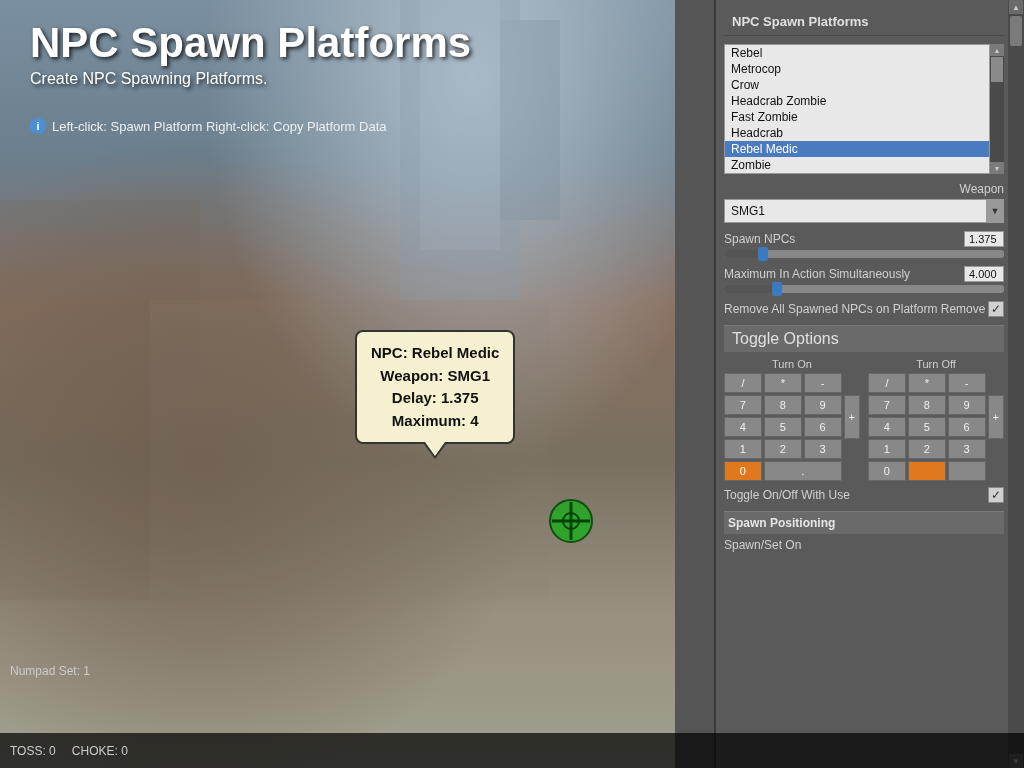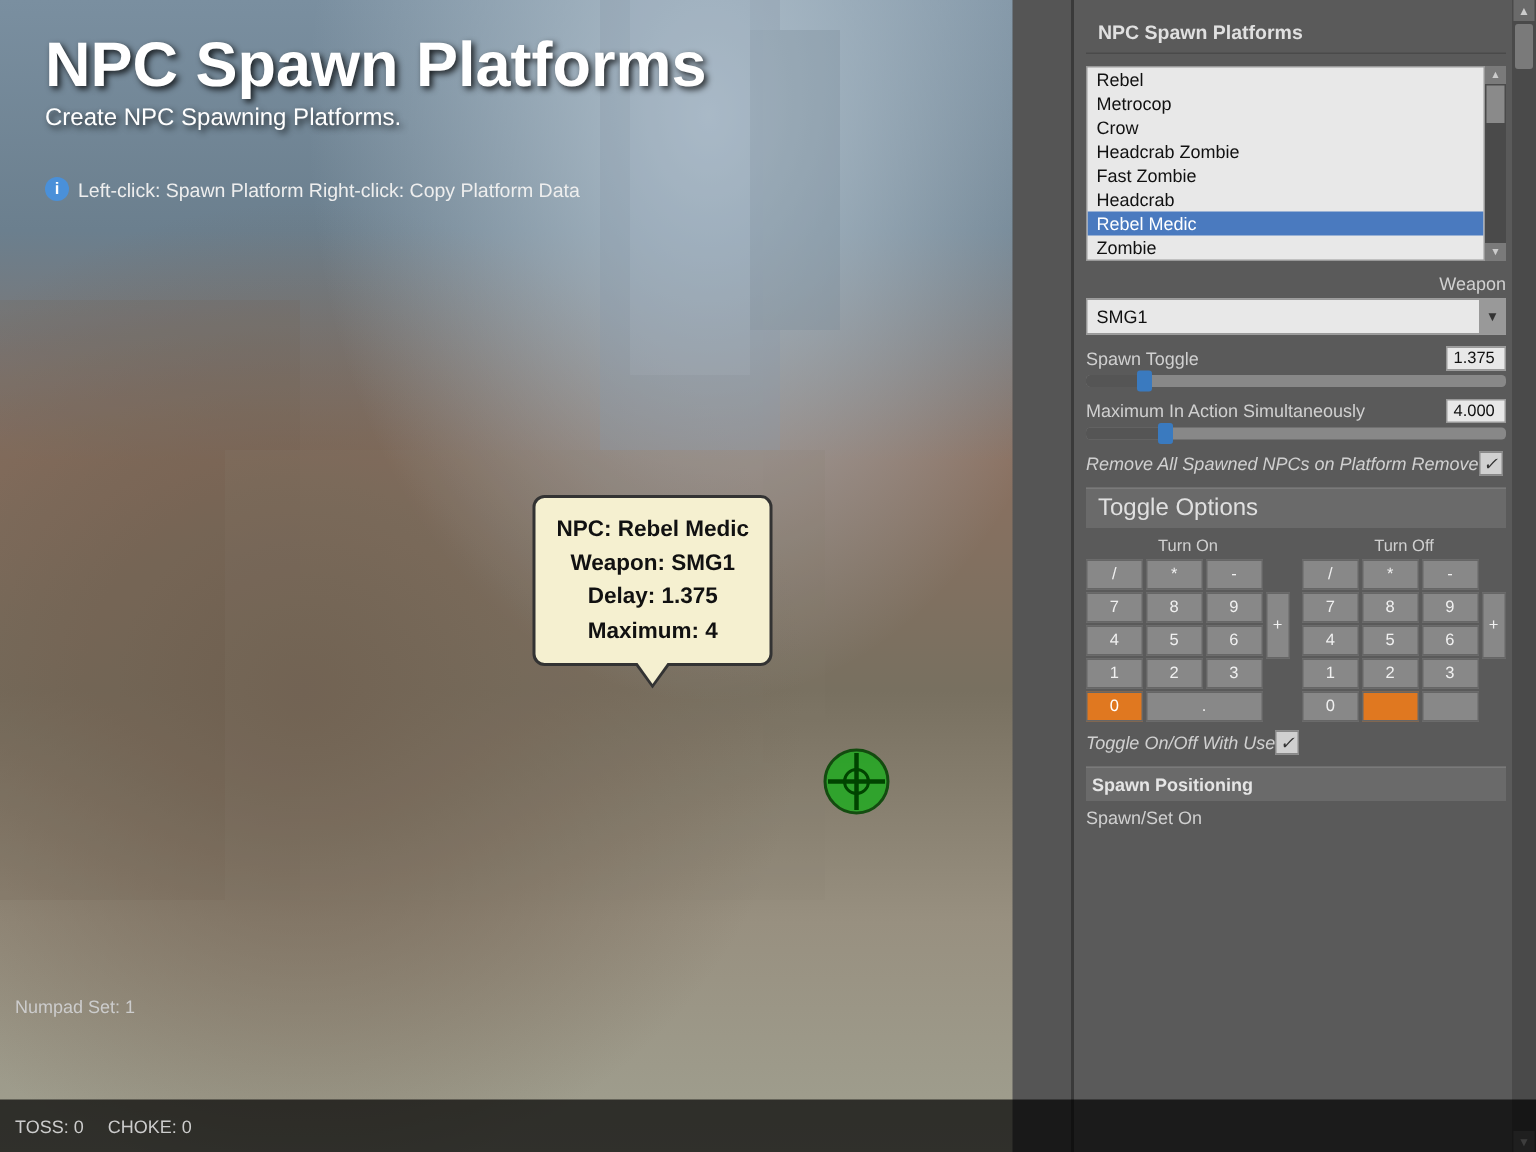--- a/index.html
+++ b/index.html
@@ -333,24 +333,24 @@
       border-radius: 2px;
       position: absolute;
       top: -3px;
       cursor: pointer;
     }
 
     
     .checkbox-row {
       display: flex;
       align-items: center;
+      justify-content: space-between;
       margin-bottom: 8px;
       color: #d0d0d0;
       font-size: 12px;
-      font-style: italic;
     }
 
     .checkbox-box {
       width: 16px;
       height: 16px;
       background: #d0d0d0;
       border: 1px solid #888;
       display: flex;
       align-items: center;
       justify-content: center;
@@ -590,21 +590,21 @@
           <option>Shotgun</option>
           <option>AR2</option>
           <option>RPG</option>
         </select>
         <div class="dropdown-arrow">▼</div>
       </div>
     </div>
 
     <div class="slider-row">
       <div class="slider-label">
-        <span>Spawn Toggle</span>
+        <span>Spawn NPCs</span>
         <span class="slider-value">1.375</span>
       </div>
       <div class="slider-track">
         <div class="slider-fill" style="width:15%"></div>
         <div class="slider-thumb" style="left:12%"></div>
       </div>
     </div>
 
     <div class="slider-row">
       <div class="slider-label">

